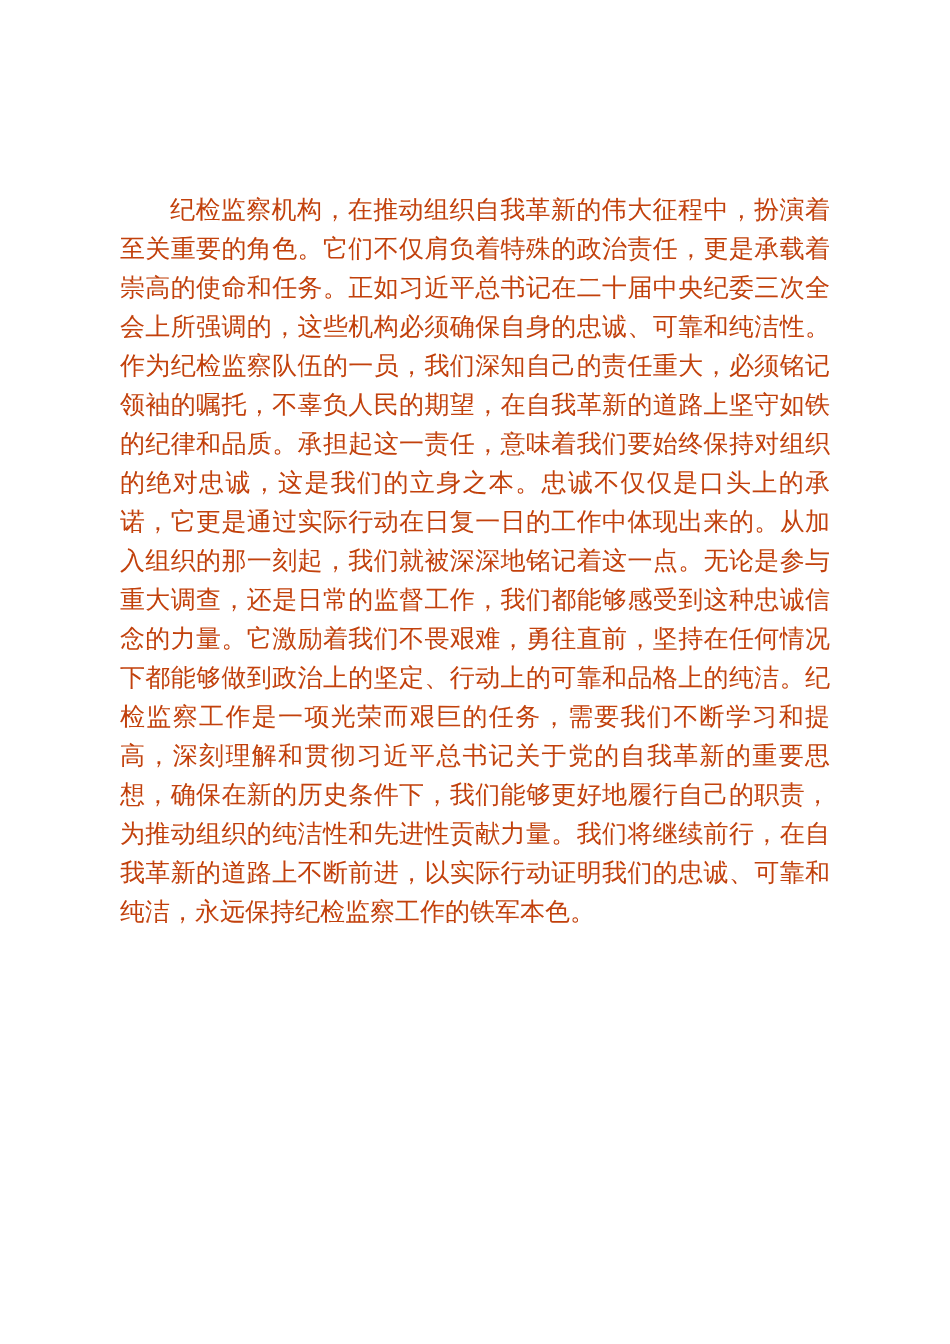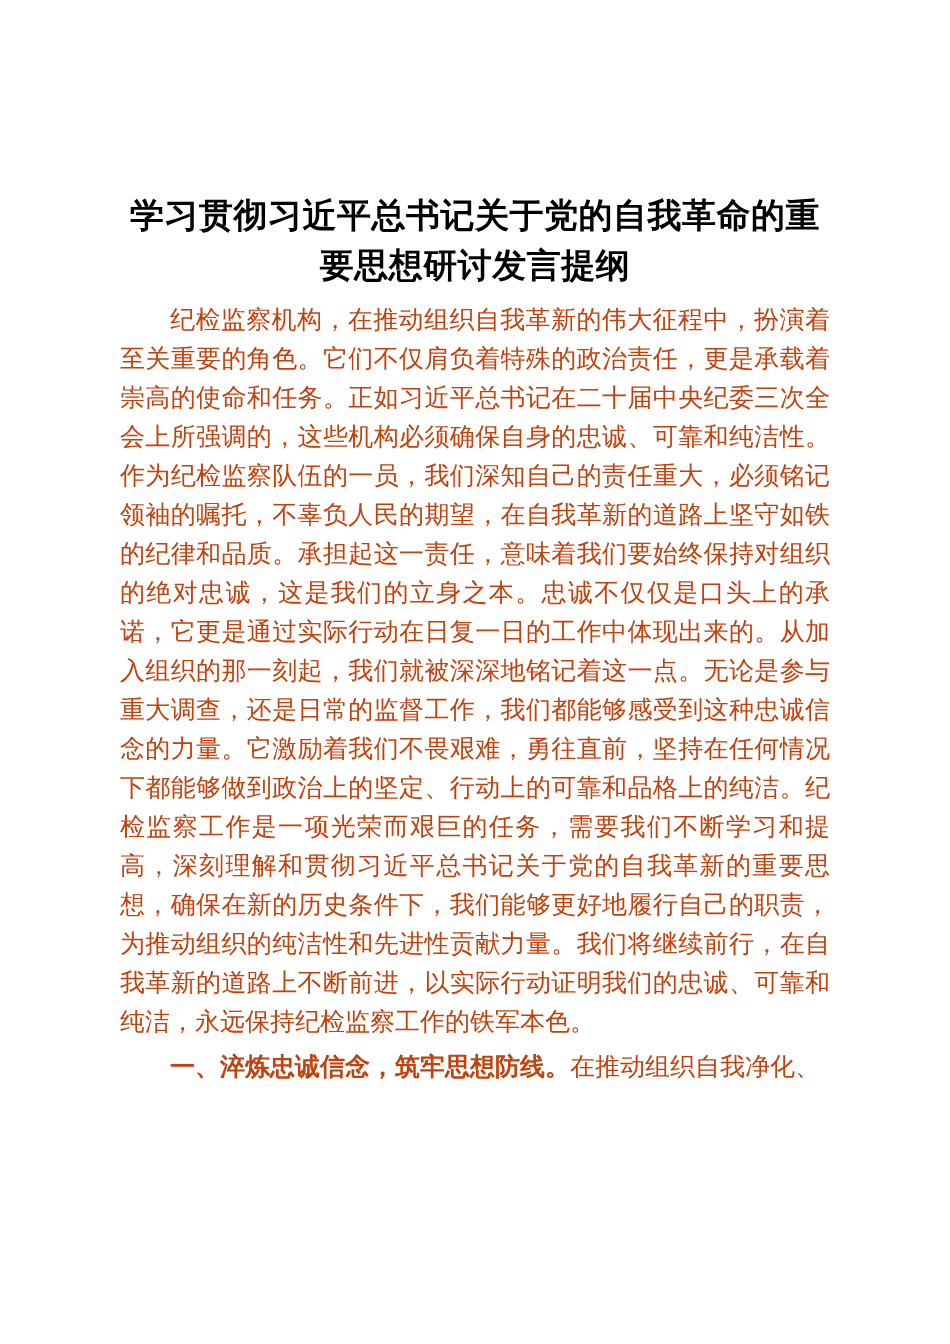--- a/index.html
+++ b/index.html
@@ -45,18 +45,16 @@
   }
   .section-lead {
     font-family: "Liberation Sans", sans-serif;
     font-weight: 700;
   }
 </style>
 </head>
 <body>
 
 <div class="page">
-  <h1 class="doc-title">学习贯彻习近平总书记关于党的自我革命的重要思想研讨发言提纲</h1>
 
   <p class="doc-paragraph">纪检监察机构，在推动组织自我革新的伟大征程中，扮演着至关重要的角色。它们不仅肩负着特殊的政治责任，更是承载着崇高的使命和任务。正如习近平总书记在二十届中央纪委三次全会上所强调的，这些机构必须确保自身的忠诚、可靠和纯洁性。作为纪检监察队伍的一员，我们深知自己的责任重大，必须铭记领袖的嘱托，不辜负人民的期望，在自我革新的道路上坚守如铁的纪律和品质。承担起这一责任，意味着我们要始终保持对组织的绝对忠诚，这是我们的立身之本。忠诚不仅仅是口头上的承诺，它更是通过实际行动在日复一日的工作中体现出来的。从加入组织的那一刻起，我们就被深深地铭记着这一点。无论是参与重大调查，还是日常的监督工作，我们都能够感受到这种忠诚信念的力量。它激励着我们不畏艰难，勇往直前，坚持在任何情况下都能够做到政治上的坚定、行动上的可靠和品格上的纯洁。纪检监察工作是一项光荣而艰巨的任务，需要我们不断学习和提高，深刻理解和贯彻习近平总书记关于党的自我革新的重要思想，确保在新的历史条件下，我们能够更好地履行自己的职责，为推动组织的纯洁性和先进性贡献力量。我们将继续前行，在自我革新的道路上不断前进，以实际行动证明我们的忠诚、可靠和纯洁，永远保持纪检监察工作的铁军本色。</p>
 
-  <p class="doc-paragraph section-paragraph"><strong class="section-lead">一、淬炼忠诚信念，筑牢思想防线。</strong><span>在推动组织自我净化、</span></p>
 </div>
 
 </body></html>

